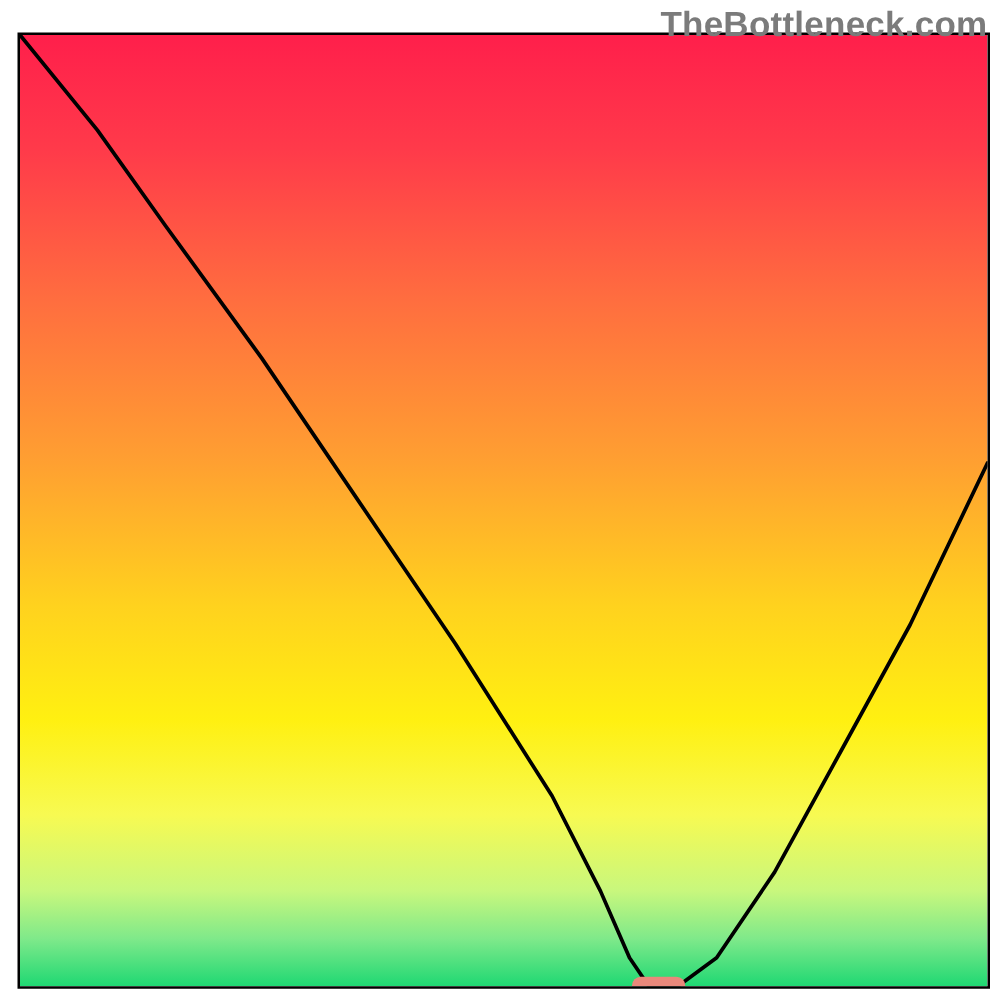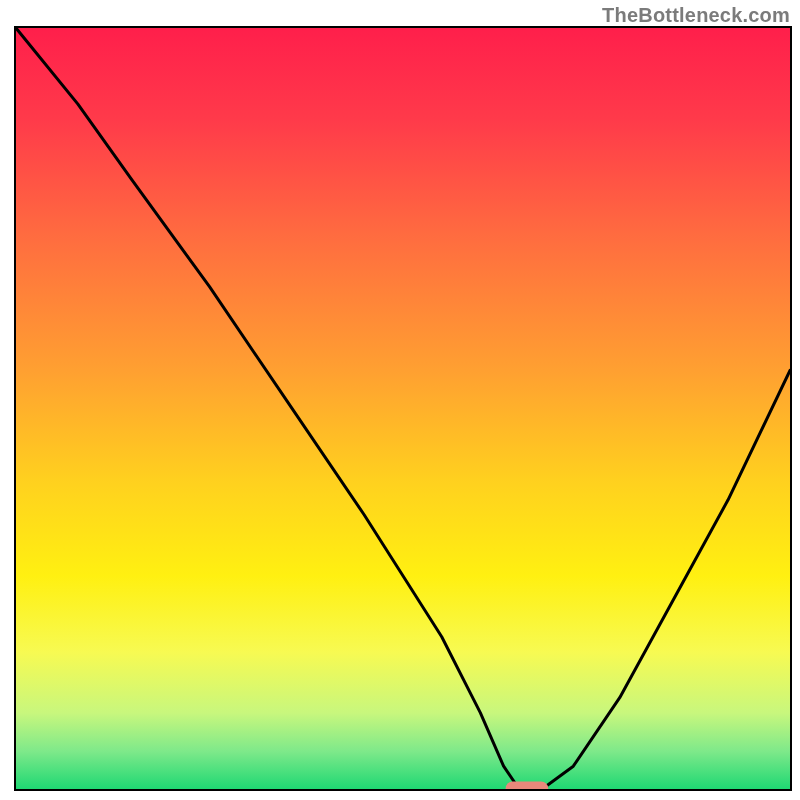--- a/index.html
+++ b/index.html
@@ -13,21 +13,21 @@
   }
   .stage {
     position: relative;
     width: 800px;
     height: 800px;
   }
   .watermark {
     position: absolute;
     top: 4px;
     right: 10px;
-    font-size: 20px;
+    font-size: 28px;
     font-weight: 600;
     color: #7b7b7b;
     letter-spacing: 0.2px;
     z-index: 20;
   }
   svg.plot {
     position: absolute;
     left: 0;
     top: 0;
     width: 800px;

